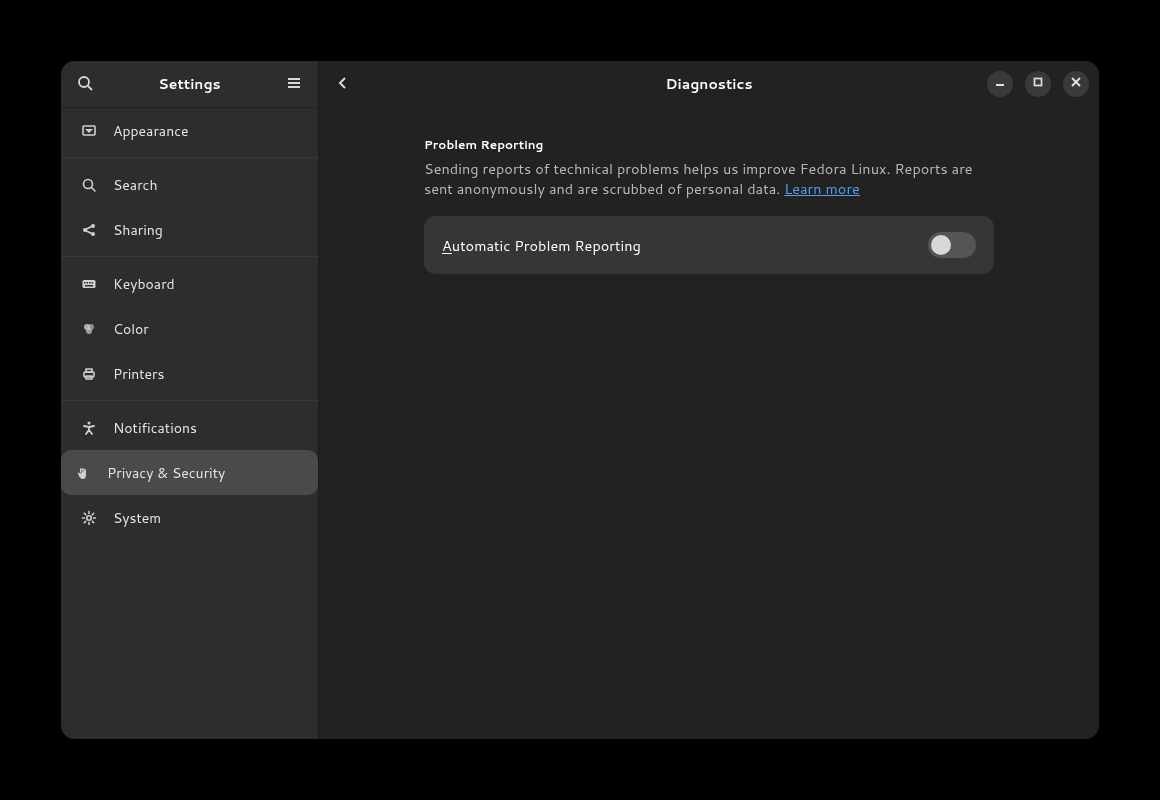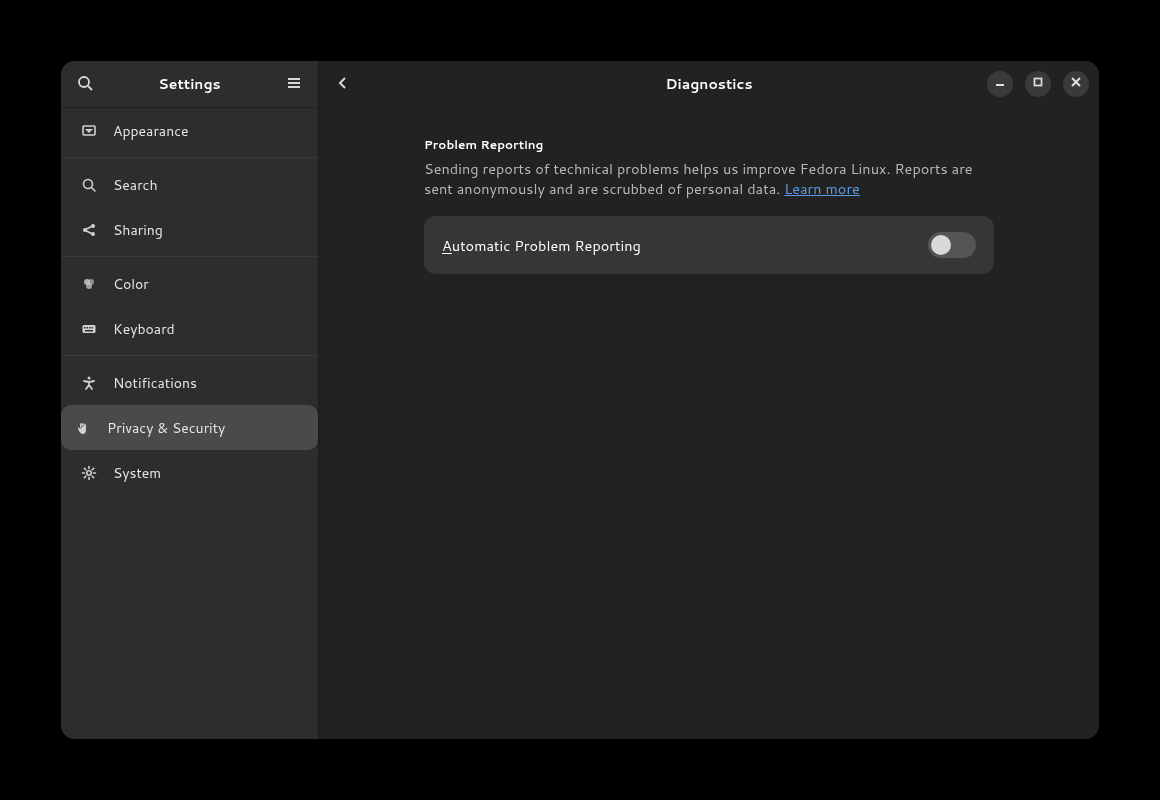--- a/index.html
+++ b/index.html
@@ -246,39 +246,49 @@
               <line x1="5.5" y1="7" x2="10.5" y2="4.5"></line>
               <line x1="5.5" y1="9" x2="10.5" y2="11.5"></line>
             </svg>
           </span>
           <span>Sharing</span>
         </div>
         <div class="sidebar-sep"></div>
         <div class="sidebar-item">
           <span class="icon">
             <svg viewBox="0 0 16 16" fill="none" stroke="currentColor" stroke-width="1.6" stroke-linecap="round" stroke-linejoin="round">
-              <circle cx="6" cy="6" r="3" fill="currentColor" stroke="none" opacity="0.8"></circle>
-              <circle cx="10" cy="6" r="3" fill="currentColor" stroke="none" opacity="0.6"></circle>
-              <circle cx="8" cy="10" r="3" fill="currentColor" stroke="none" opacity="0.7"></circle>
-            </svg>
-          </span>
-          <span>Color</span>
-        </div>
-        <div class="sidebar-item">
-          <span class="icon">
-            <svg viewBox="0 0 16 16" fill="none" stroke="currentColor" stroke-width="1.6" stroke-linecap="round" stroke-linejoin="round">
               <rect x="1.5" y="4" width="13" height="8" rx="1.5" fill="currentColor" stroke="none"></rect>
               <rect x="3" y="6" width="1.5" height="1.5" fill="#2d2d2d" stroke="none"></rect>
               <rect x="5.5" y="6" width="1.5" height="1.5" fill="#2d2d2d" stroke="none"></rect>
               <rect x="8" y="6" width="1.5" height="1.5" fill="#2d2d2d" stroke="none"></rect>
               <rect x="10.5" y="6" width="1.5" height="1.5" fill="#2d2d2d" stroke="none"></rect>
               <rect x="4" y="9" width="8" height="1.5" fill="#2d2d2d" stroke="none"></rect>
             </svg>
           </span>
           <span>Keyboard</span>
+        </div>
+        <div class="sidebar-item">
+          <span class="icon">
+            <svg viewBox="0 0 16 16" fill="none" stroke="currentColor" stroke-width="1.6" stroke-linecap="round" stroke-linejoin="round">
+              <circle cx="6" cy="6" r="3" fill="currentColor" stroke="none" opacity="0.8"></circle>
+              <circle cx="10" cy="6" r="3" fill="currentColor" stroke="none" opacity="0.6"></circle>
+              <circle cx="8" cy="10" r="3" fill="currentColor" stroke="none" opacity="0.7"></circle>
+            </svg>
+          </span>
+          <span>Color</span>
+        </div>
+        <div class="sidebar-item">
+          <span class="icon">
+            <svg viewBox="0 0 16 16" fill="none" stroke="currentColor" stroke-width="1.6" stroke-linecap="round" stroke-linejoin="round">
+              <rect x="3" y="6" width="10" height="5" rx="1"></rect>
+              <rect x="5" y="3" width="6" height="3"></rect>
+              <rect x="5" y="10" width="6" height="3"></rect>
+            </svg>
+          </span>
+          <span>Printers</span>
         </div>
         <div class="sidebar-sep"></div>
         <div class="sidebar-item">
           <span class="icon">
             <svg viewBox="0 0 16 16" fill="none" stroke="currentColor" stroke-width="1.6" stroke-linecap="round" stroke-linejoin="round">
               <circle cx="8" cy="3" r="1.5" fill="currentColor" stroke="none"></circle>
               <path d="M3 6 L8 7 L13 6 M8 7 L8 10 M8 10 L5 14 M8 10 L11 14" stroke-width="1.8"></path>
             </svg>
           </span>
           <span>Notifications</span>

